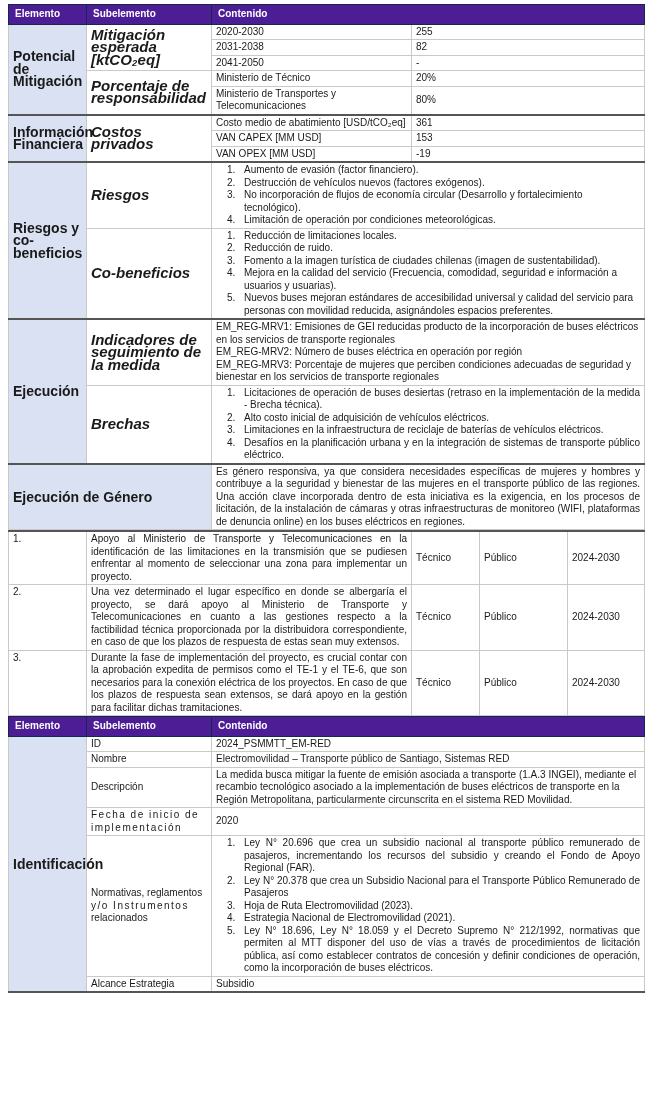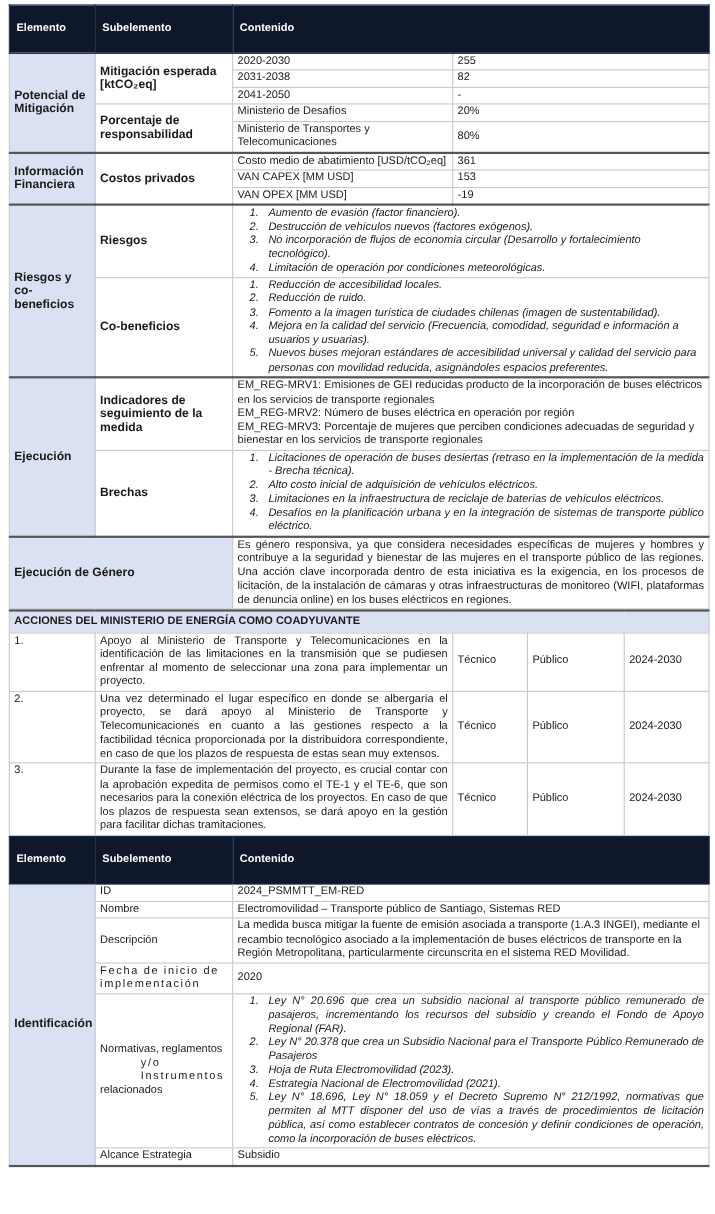--- a/index.html
+++ b/index.html
@@ -1,30 +1,30 @@
 <!DOCTYPE html>
 <html><head>
 <meta charset="utf-8">
 <style>
   html,body{margin:0;padding:0;background:#fff;}
   body{width:650px;height:1104px;position:relative;overflow:hidden;font-family:"Liberation Sans",sans-serif;color:#1a1a1a;}
   .wrap{position:absolute;left:8px;top:4px;width:636px;}
   table{border-collapse:collapse;width:100%;table-layout:fixed;font-size:10px;line-height:12.5px;}
   td,th{border:1px solid #c9c9c9;padding:1px 4px;vertical-align:middle;text-align:left;}
-  .hdr td{background:#0f172a;color:#fff;font-weight:bold;padding:15px 6px;border-color:#13294b;font-size:10px;}
-  .el{background:#d9e1f2;font-weight:bold;font-size:11px;}
-  .sub{font-weight:bold;font-size:11px;}
+  .hdr td{background:#4c1d95;color:#fff;font-weight:bold;padding:3px 6px;border-color:#13294b;font-size:10px;}
+  .el{background:#d9e1f2;font-weight:bold;font-size:14px;}
+  .sub{font-weight:bold;font-size:15px;font-style:italic;}
   .grp{border-top:2px solid #555;}
-  ol{margin:0;padding-left:22px;font-style:italic;}
+  ol{margin:0;padding-left:22px;}
   ol li{padding-left:6px;}
   .bold{font-weight:normal;}
   .sect td{background:#d9e1f2;font-weight:bold;padding:3px 4px;}
   .colh td{background:#ededed;font-weight:bold;}
   .just{text-align:justify;}
-  .spaced{letter-spacing:1.5px;margin-left:37px;}
+  .spaced{letter-spacing:1.5px;}
   .outer{border-bottom:2px solid #555;}
 </style>
 </head>
 <body>
 
 <div class="wrap">
 
 <table>
   <colgroup>
         <col style="width:78px">
@@ -48,21 +48,21 @@
   <tr>
     <td class="bold">2031-2038</td>
     <td>82</td>
   </tr>
   <tr>
     <td class="bold">2041-2050</td>
     <td>-</td>
   </tr>
   <tr>
     <td rowspan="2" class="sub">Porcentaje de responsabilidad</td>
-    <td class="bold">Ministerio de Desafíos</td>
+    <td class="bold">Ministerio de Técnico</td>
     <td>20%</td>
   </tr>
   <tr>
     <td class="bold">Ministerio de Transportes y Telecomunicaciones</td>
     <td>80%</td>
   </tr>
 
   <tr class="grp">
     <td rowspan="3" class="el">Información Financiera</td>
     <td rowspan="3" class="sub">Costos privados</td>
@@ -87,21 +87,21 @@
         <li>Destrucción de vehículos nuevos (factores exógenos).</li>
         <li>No incorporación de flujos de economía circular (Desarrollo y fortalecimiento tecnológico).</li>
         <li>Limitación de operación por condiciones meteorológicas.</li>
       </ol>
     </td>
   </tr>
   <tr>
     <td class="sub">Co-beneficios</td>
     <td colspan="2">
       <ol>
-        <li>Reducción de accesibilidad locales.</li>
+        <li>Reducción de limitaciones locales.</li>
         <li>Reducción de ruido.</li>
         <li>Fomento a la imagen turística de ciudades chilenas (imagen de sustentabilidad).</li>
         <li>Mejora en la calidad del servicio (Frecuencia, comodidad, seguridad e información a usuarios y usuarias).</li>
         <li>Nuevos buses mejoran estándares de accesibilidad universal y calidad del servicio para personas con movilidad reducida, asignándoles espacios preferentes.</li>
       </ol>
     </td>
   </tr>
 
   <tr class="grp">
     <td rowspan="2" class="el">Ejecución</td>
@@ -133,23 +133,20 @@
 
 <table style="border-top:2px solid #555;">
   <colgroup>
         <col style="width:78px">
         <col style="width:325px">
         <col style="width:68px">
         <col style="width:88px">
         <col style="width:77px">
       </colgroup>
   <tbody>
-        <tr class="sect">
-    <td colspan="5">ACCIONES DEL MINISTERIO DE ENERGÍA COMO COADYUVANTE</td>
-  </tr>
   <tr>
     <td style="vertical-align:top">1.</td>
     <td class="just">Apoyo al Ministerio de Transporte y Telecomunicaciones en la identificación de las limitaciones en la transmisión que se pudiesen enfrentar al momento de seleccionar una zona para implementar un proyecto.</td>
     <td>Técnico</td>
     <td>Público</td>
     <td>2024-2030</td>
   </tr>
   <tr>
     <td style="vertical-align:top">2.</td>
     <td class="just">Una vez determinado el lugar específico en donde se albergaría el proyecto, se dará apoyo al Ministerio de Transporte y Telecomunicaciones en cuanto a las gestiones respecto a la factibilidad técnica proporcionada por la distribuidora correspondiente, en caso de que los plazos de respuesta de estas sean muy extensos.</td>

